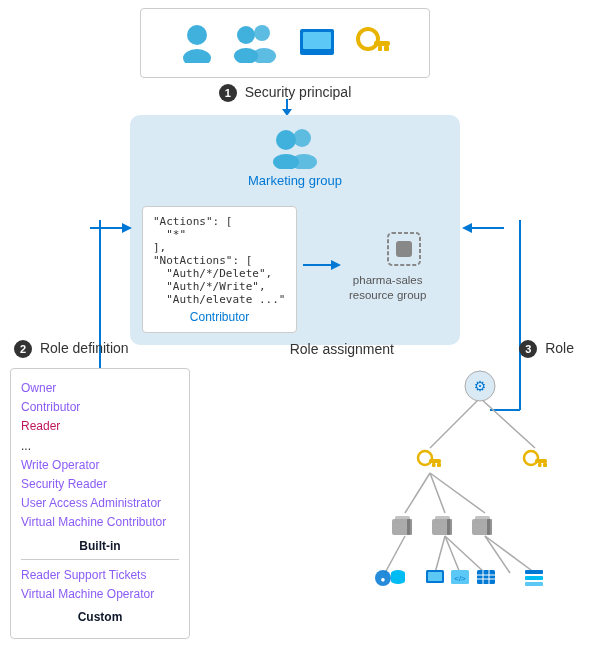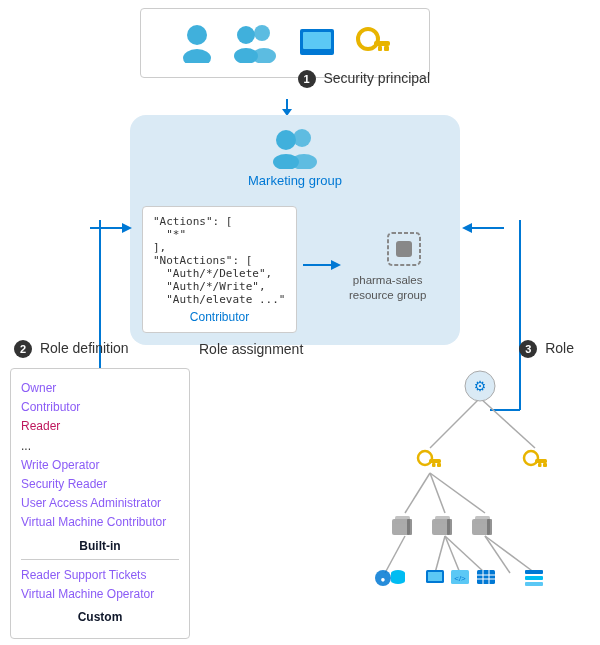--- a/index.html
+++ b/index.html
@@ -32,24 +32,24 @@
       display: flex;
       align-items: center;
       justify-content: center;
       gap: 18px;
       padding: 12px 20px;
       height: 70px;
     }
 
     .sp-label {
       position: absolute;
-      top: 70px;
+      top: 84px;
       left: 140px;
       width: 290px;
-      text-align: right;
+      text-align: center;
       font-size: 14px;
       color: #333;
     }
 
     .circle-num {
       display: inline-flex;
       align-items: center;
       justify-content: center;
       width: 18px;
       height: 18px;
@@ -61,21 +61,21 @@
       margin-right: 4px;
     }
 
     
     .role-assignment-area {
       position: absolute;
       top: 115px;
       left: 130px;
       width: 330px;
       background: #daeaf5;
-      border-radius: 16px;
+      border-radius: 10px;
       padding: 12px;
       min-height: 210px;
     }
 
     .marketing-group-label {
       text-align: center;
       color: #0078d4;
       font-size: 13px;
       margin-top: 4px;
     }
@@ -112,21 +112,21 @@
       font-size: 14px;
       color: #333;
     }
 
     .section-label-role-def {
       width: 185px;
     }
 
     .section-label-role-assign {
       width: 195px;
-      text-align: left;
+      text-align: right;
     }
 
     .section-label-scope {
       flex: 1;
       text-align: right;
       padding-right: 20px;
     }
 
     
     .roles-box {

